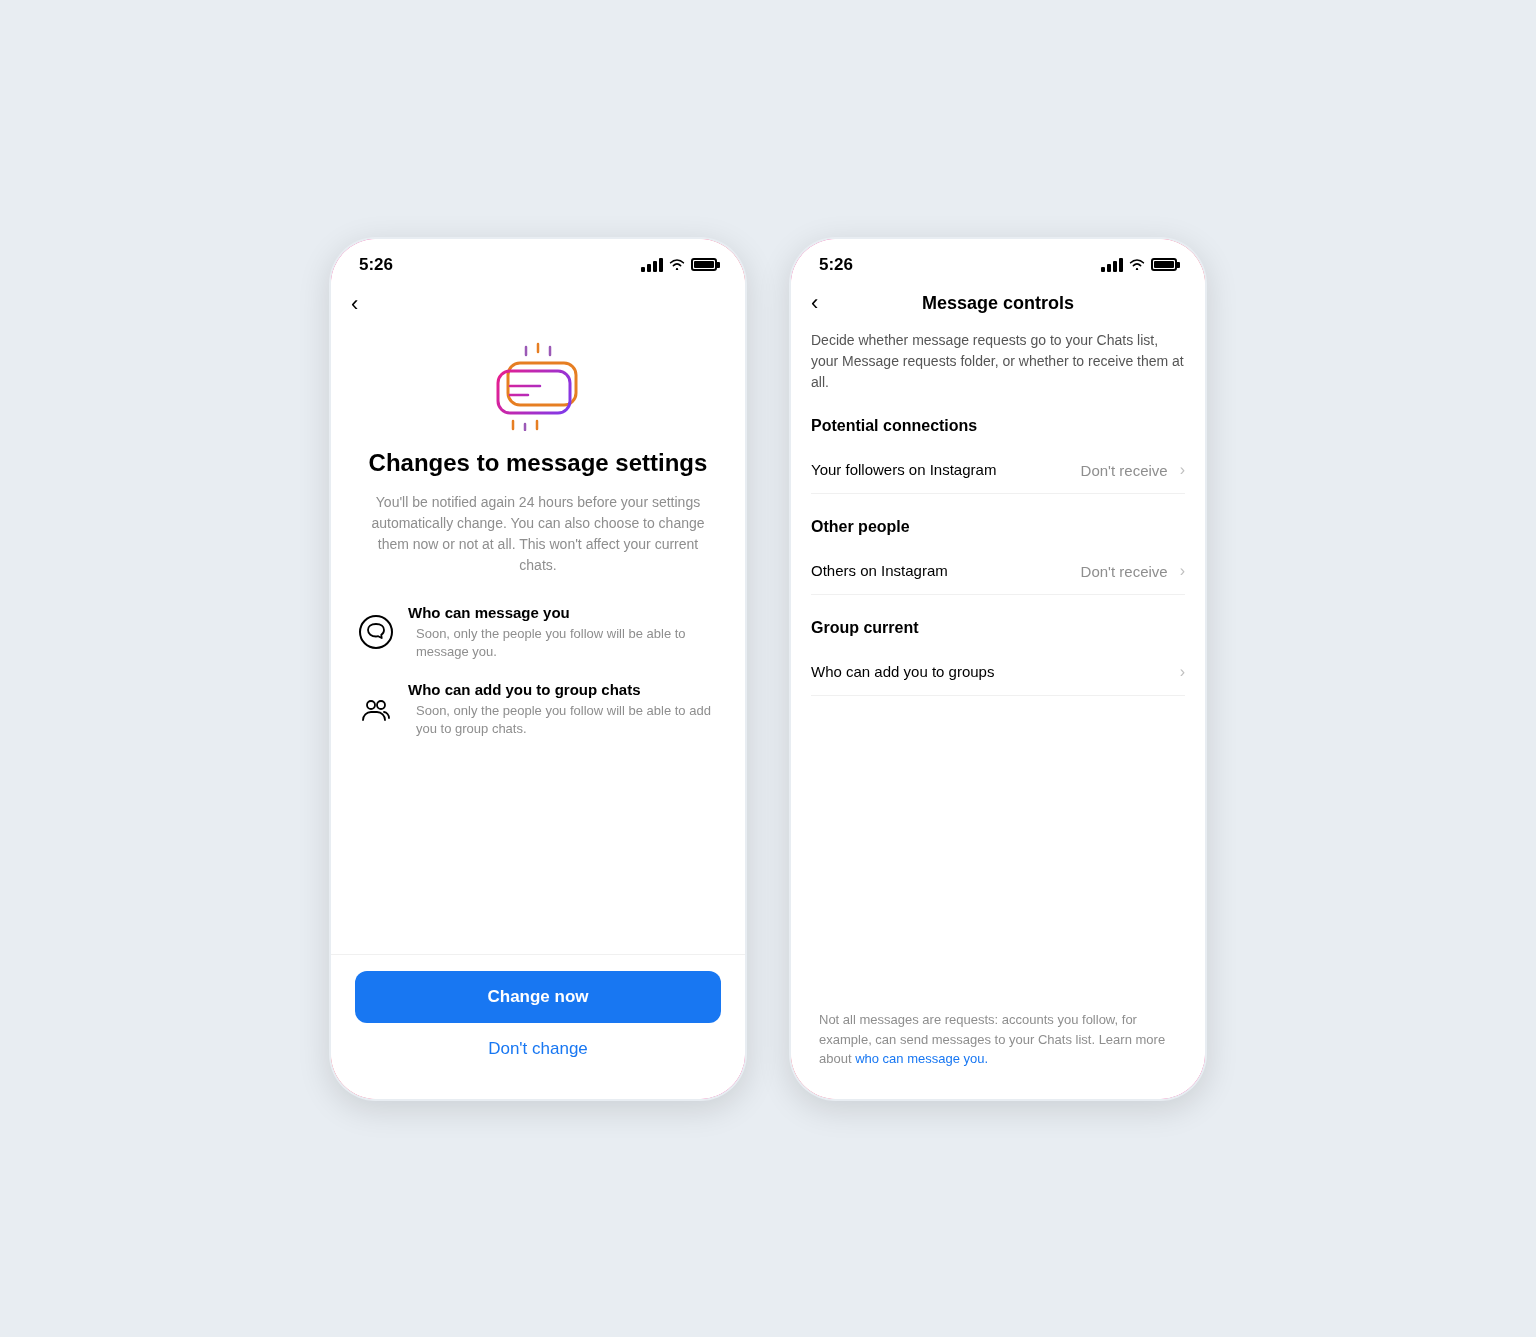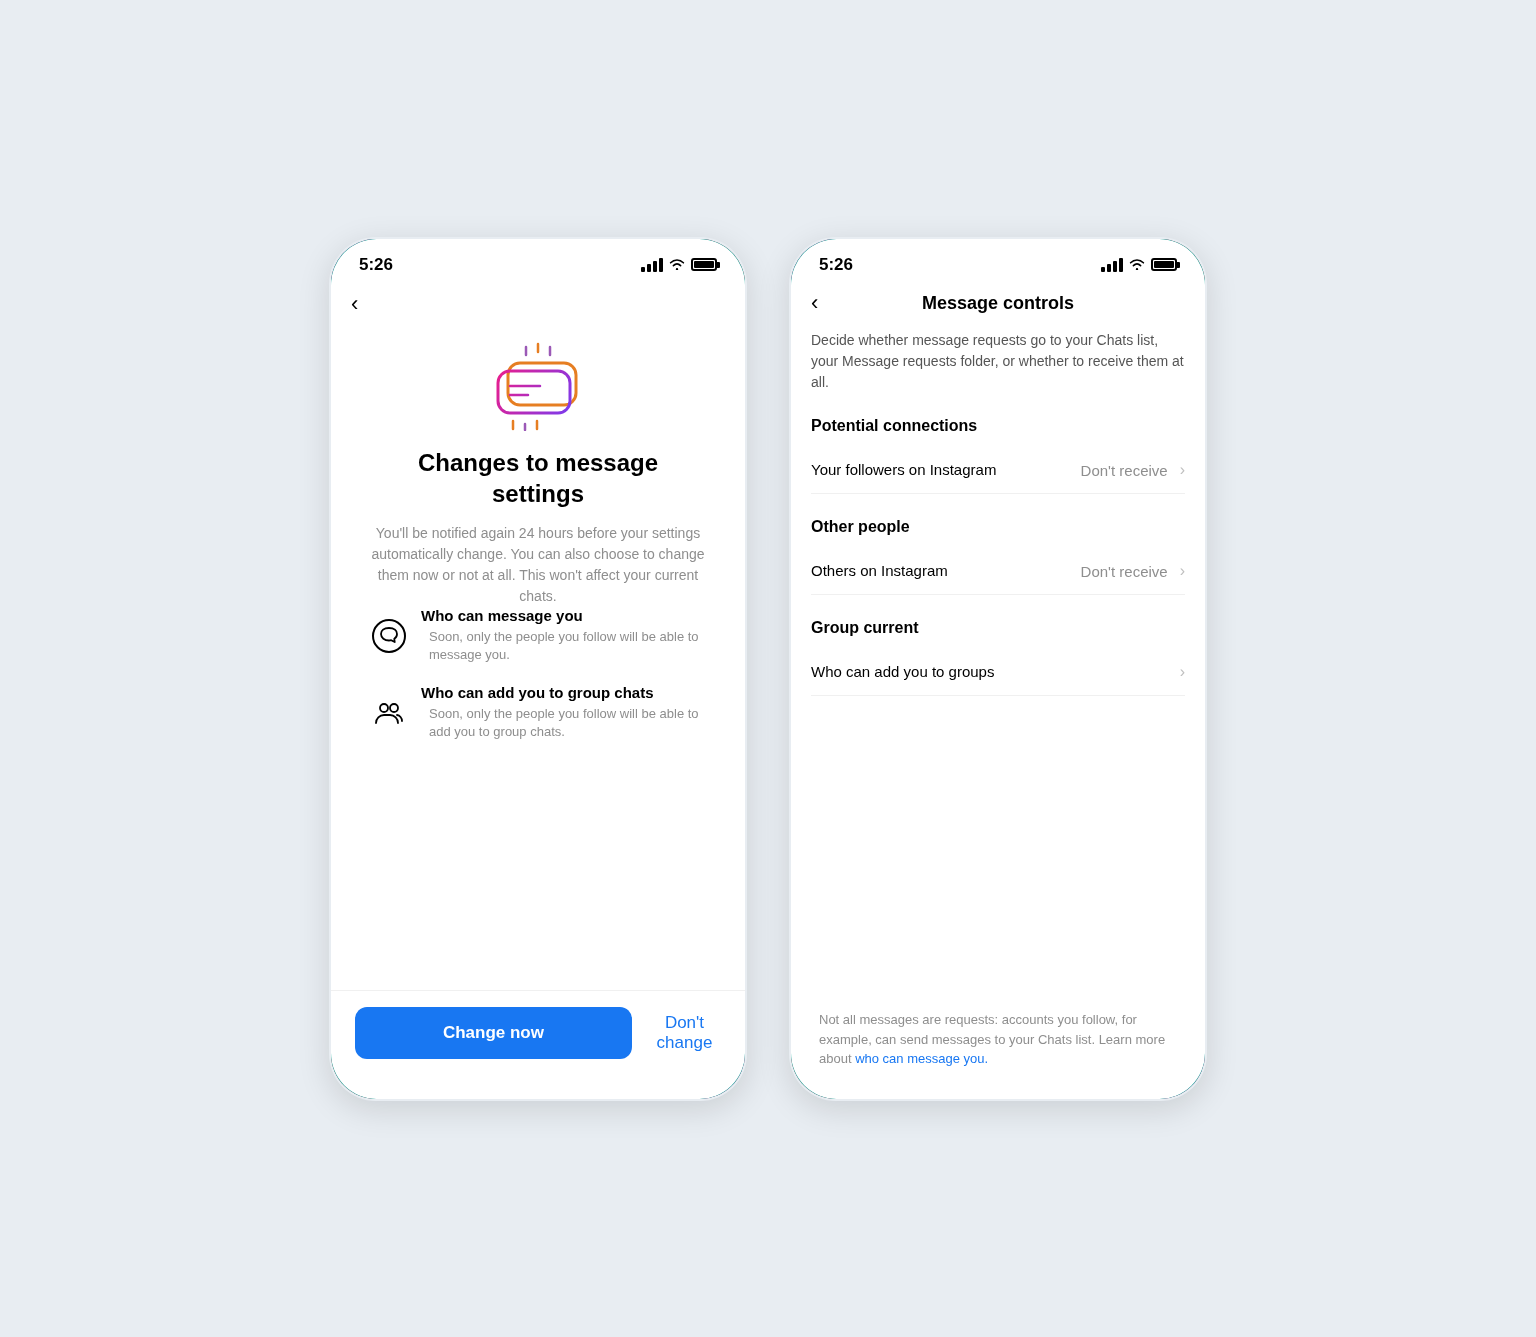--- a/index.html
+++ b/index.html
@@ -14,21 +14,21 @@
     }
     .screens-container {
       display: flex;
       gap: 40px;
       align-items: center;
       justify-content: center;
     }
     .phone-frame {
       width: 420px;
       min-height: 860px;
-      background: #14b8a6;
+      background: #ffffff;
       border-radius: 48px;
       border: 3px solid transparent;
       background-clip: padding-box;
       position: relative;
       overflow: hidden;
       box-shadow: 0 8px 32px rgba(0,0,0,0.12);
     }
     .phone-frame::before {
       content: '';
       position: absolute;
@@ -134,37 +134,38 @@
       padding: 20px 0 16px;
       position: relative;
     }
     .msg-icon-svg {
       width: 120px;
       height: 90px;
     }
 
     .screen1-body {
       flex: 1;
-      padding: 0 40px;
+      padding: 0 27px;
       display: flex;
       flex-direction: column;
     }
     .screen1-title {
       font-size: 24px;
       font-weight: 700;
       color: #000;
       text-align: center;
       line-height: 1.3;
       margin-bottom: 14px;
     }
     .screen1-subtitle {
       font-size: 14px;
       color: #8e8e8e;
       text-align: center;
       line-height: 1.5;
+      margin-bottom: 28px;
     }
     .feature-item {
       display: flex;
       align-items: center;
       gap: 14px;
       margin-bottom: 20px;
     }
     .feature-icon {
       width: 36px;
       height: 36px;
@@ -184,20 +185,21 @@
       font-size: 13px;
       color: #8e8e8e;
       line-height: 1.4;
       margin-left: 8px;
     }
 
     .bottom-actions {
       padding: 16px 24px 40px;
       border-top: 1px solid #f0f0f0;
       display: flex;
+      flex-direction: column;
       gap: 16px;
       align-items: center;
     }
     .btn-change-now {
       width: 100%;
       background: #1877f2;
       color: #fff;
       border: none;
       border-radius: 12px;
       padding: 16px;

